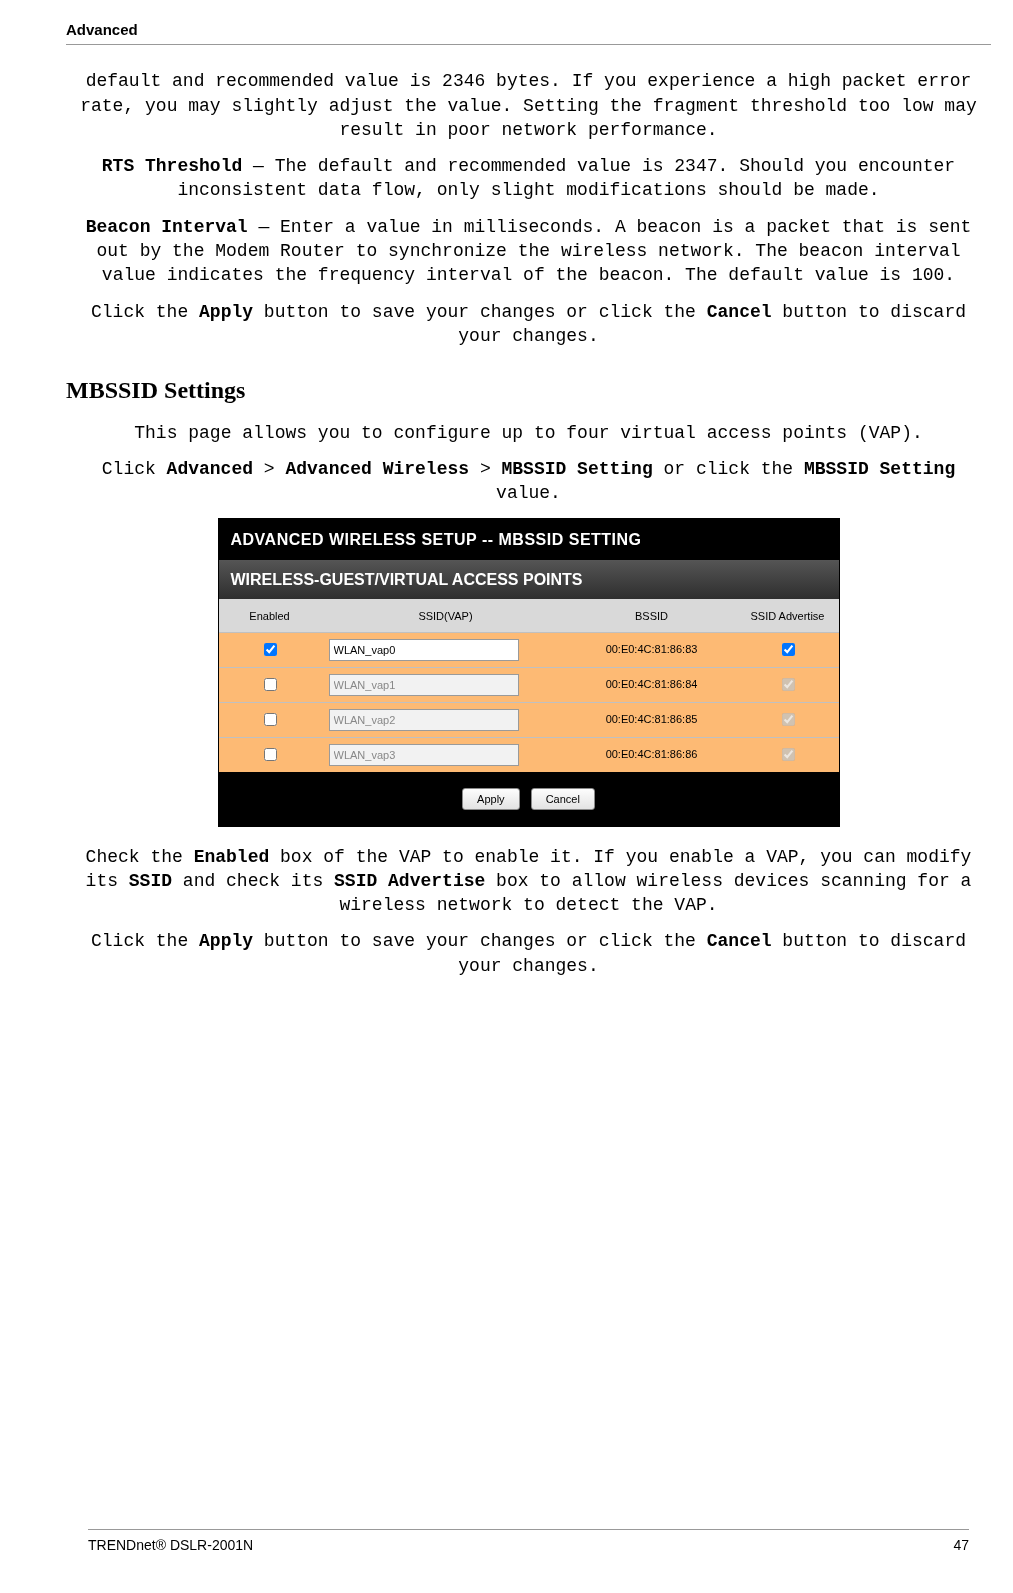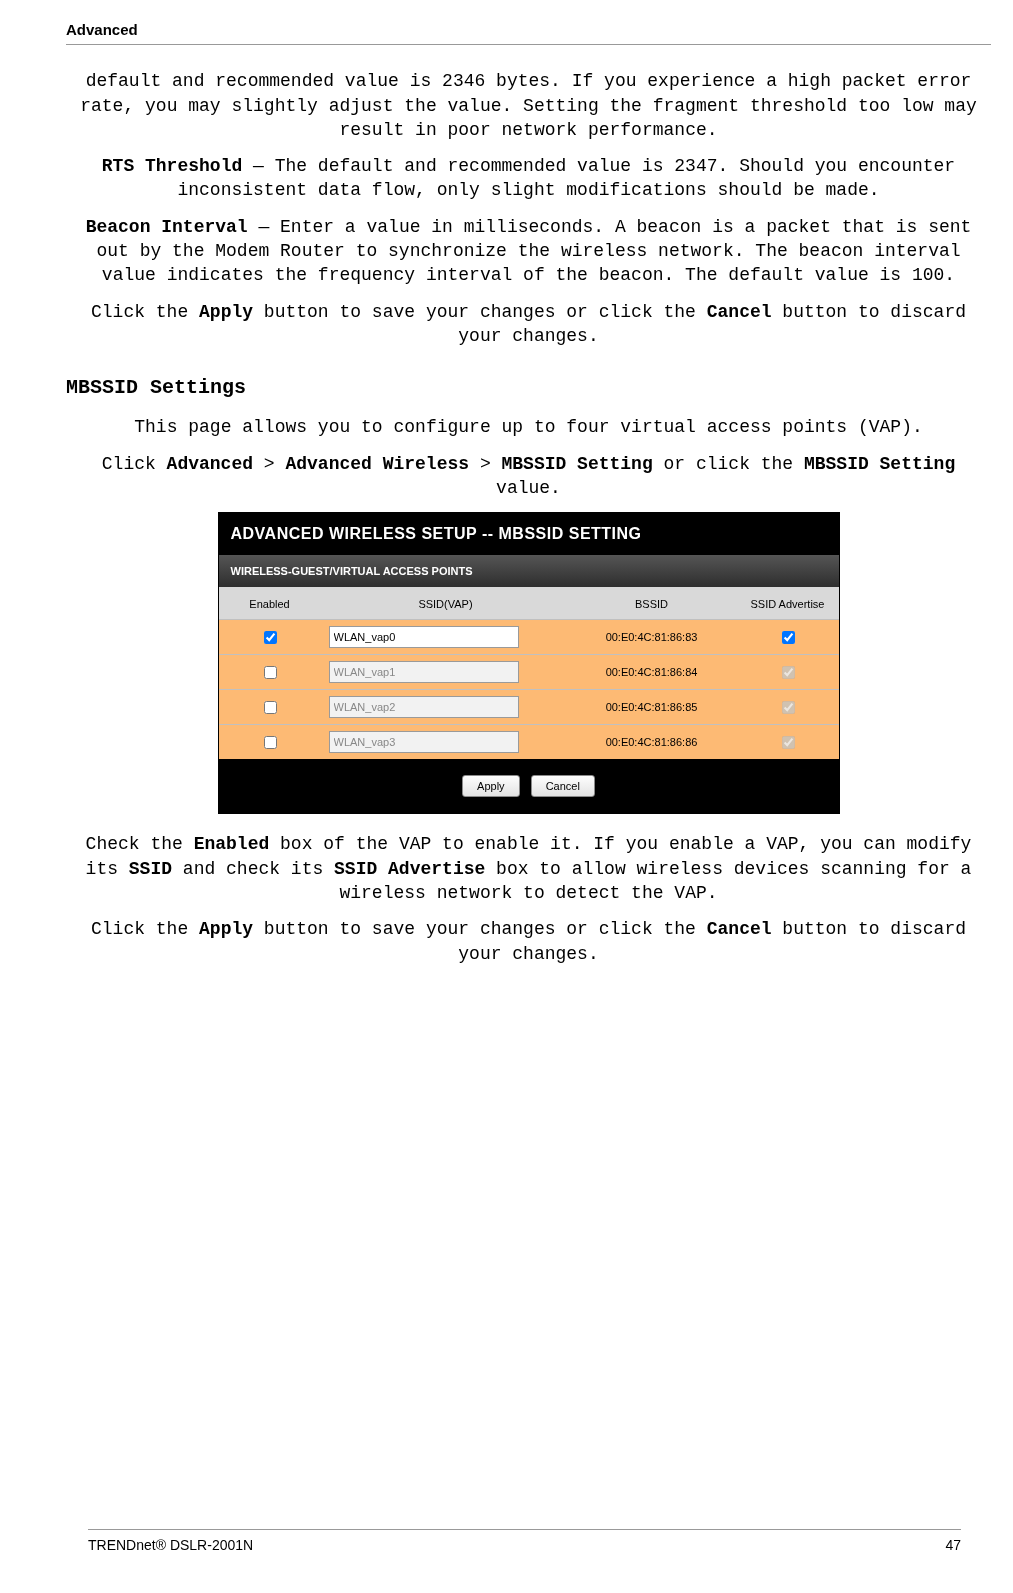--- a/index.html
+++ b/index.html
@@ -19,23 +19,23 @@
     padding-bottom: 2px;
   }
   .header-title {
     font-family: Arial, sans-serif;
     font-weight: bold;
     font-size: 15px;
   }
   p { margin: 8px 0 12px 0; text-align: center; }
   .bold { font-weight: bold; }
   h2.section-heading {
-    font-family: Liberation Mono, monospace;
-    font-weight: bold;
-    font-size: 20px;
+    font-family: Liberation Serif, serif;
+    font-weight: bold;
+    font-size: 24px;
     margin: 26px 0 14px 0;
   }
   .screenshot-wrap {
     display: flex;
     justify-content: center;
     margin: 10px 0 18px 0;
   }
   .screenshot {
     width: 620px;
     font-family: Tahoma, Arial, sans-serif;
@@ -48,21 +48,21 @@
     color: #fff;
     font-weight: bold;
     font-size: 16px;
     padding: 10px 12px;
     letter-spacing: 0.5px;
   }
   .sub-header {
     background: linear-gradient(#545454,#2e2e2e);
     color: #fff;
     font-weight: bold;
-    font-size: 11px;
+    font-size: 16px;
     padding: 8px 12px;
     border-top: 1px solid #555;
   }
   .table-area {
     background: #d9d9d9;
     padding: 0;
   }
   table.vap {
     width: 100%;
     border-collapse: collapse;
@@ -107,21 +107,21 @@
     border-radius: 3px;
     font-size: 11px;
     padding: 4px 14px;
     margin: 0 4px;
     color: #000;
     cursor: pointer;
   }
   .footer-section {
     position: absolute;
     left: 22px;
-    right: 30px;
+    right: 22px;
     bottom: 18px;
     border-top: 1px solid #999;
     padding-top: 6px;
     font-family: Arial, sans-serif;
     font-size: 14px;
     display: flex;
     justify-content: space-between;
   }
   .page-container { position: relative; min-height: 1555px; margin-left: 44px; }
 </style>

